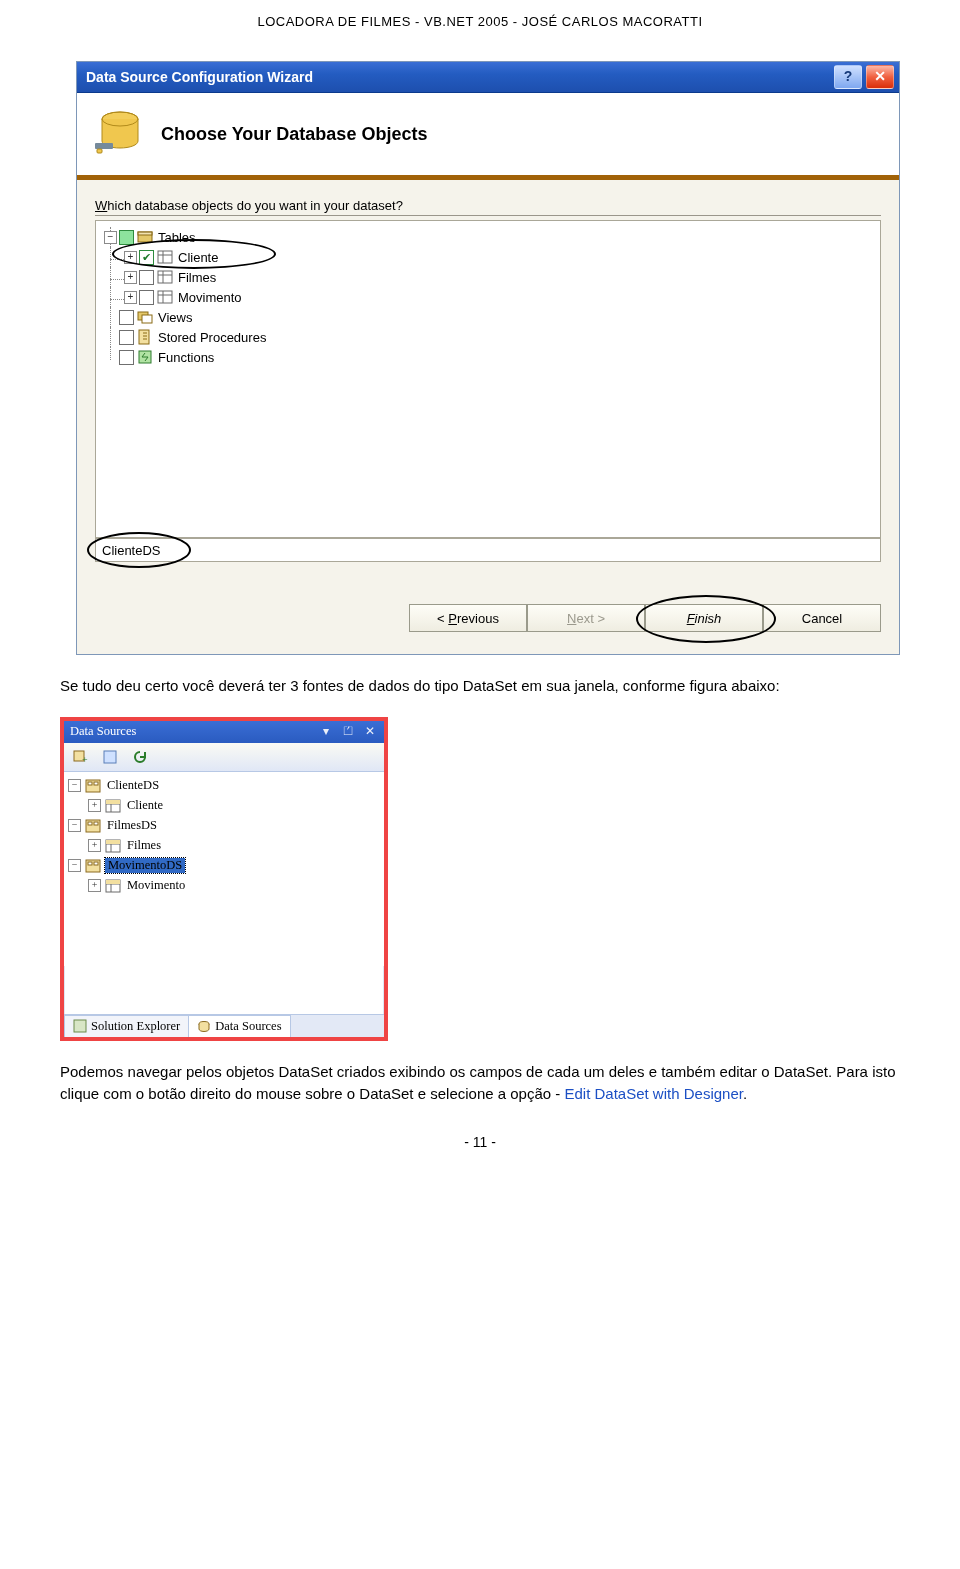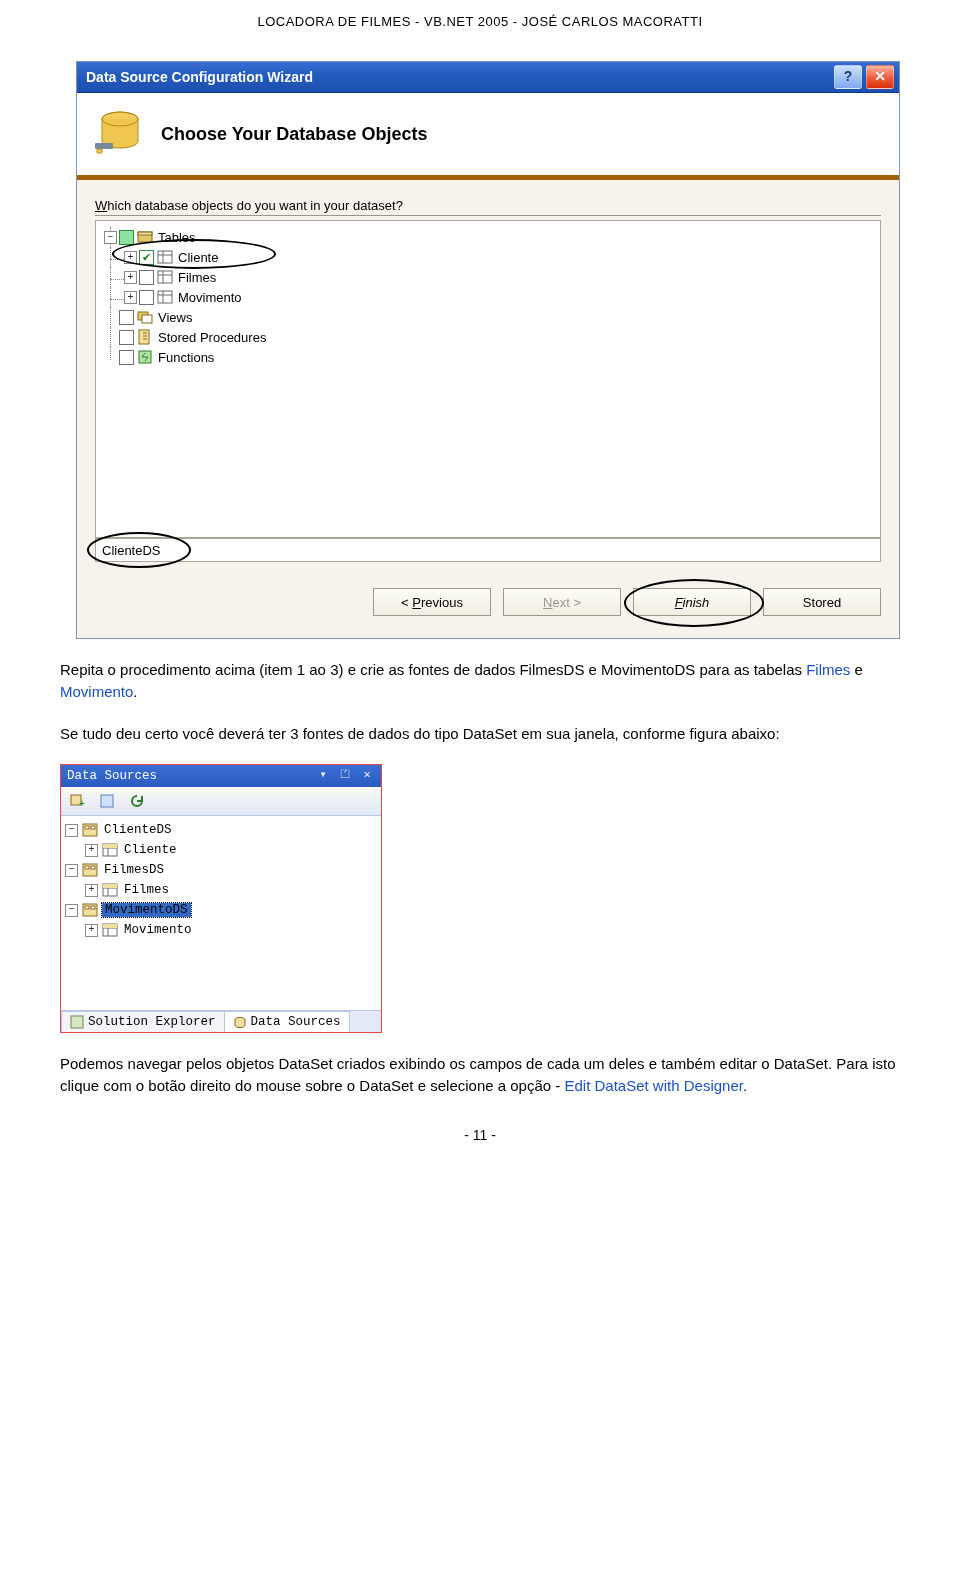--- a/index.html
+++ b/index.html
@@ -171,23 +171,22 @@
     border:1px solid #aaa798;
     padding:3px 6px;
     font-size:13px;
     font-family:Tahoma,sans-serif;
     height:24px;
     box-sizing:border-box;
     background:#fff;
   }
   .wizard-buttons{
     display:flex;
-    gap:12px;
     justify-content:flex-end;
-    padding-top:26px;
+    padding-top:42px;
   }
   .btn{
     width:118px; height:28px;
     border:1px solid #9a9a8b;
     background:linear-gradient(#fefdf7,#efede1);
     font-size:13px;
     font-family:Tahoma,sans-serif;
     cursor:pointer;
     position:relative;
   }
@@ -196,22 +195,22 @@
   .body-text{
     font-size:15px;
     line-height:1.45;
     margin:20px 0;
   }
   .blue{ color:#1b4fc4; }
 
   
   .ds-panel{
     width:320px;
-    border:1px solid #ef4444;
-    font-family:Liberation Mono, monospace;
+    border:4px solid #ef4444;
+    font-family:Liberation Serif, serif;
     font-size:12.5px;
     box-shadow:0 0 0 1px #dee6f3 inset;
   }
   .ds-title{
     background:linear-gradient(#3a6ed5,#2a5bc0);
     color:#fff;
     padding:3px 6px;
     display:flex;
     align-items:center;
     gap:6px;
@@ -255,20 +254,21 @@
   .ds-tree .node-label.sel{
     background:#316ac5;
     color:#000000;
     padding:0 3px;
     outline:1px dotted #000;
   }
   .ds-tabs{
     display:flex;
     background:#e3e9f6;
     border-top:1px solid #b7c8e5;
+    margin-top:48px;
   }
   .ds-tab{
     padding:3px 8px;
     border:1px solid #b7c8e5;
     border-bottom:none;
     background:#f2f4fa;
     margin-right:-1px;
     display:flex; align-items:center; gap:4px;
     cursor:pointer;
   }
@@ -417,28 +417,25 @@
         <button class="btn">
           <span>&lt; </span><span class="u">P</span><span>revious</span>
         </button>
         <button class="btn" disabled="">
           <span></span><span class="u">N</span><span>ext &gt;</span>
         </button>
         <button class="btn" style="position:relative;font-style:italic;">
           <span class="circle-ann" style="top:-10px;left:-10px;width:136px;height:44px;"></span>
           <span></span><span class="u">F</span><span>inish</span>
         </button>
-        <button class="btn">Stored</button>
+        <button class="btn">Cancel</button>
       </div>
     </div>
   </div>
 
-  <p class="body-text">
-    <span>Repita o procedimento acima (item 1 ao 3) e crie as fontes de dados FilmesDS e MovimentoDS para as tabelas </span><span class="blue">Filmes</span><span> e </span><span class="blue">Movimento</span><span>.</span>
-  </p>
   <p class="body-text">Se tudo deu certo você deverá ter 3 fontes de dados do tipo DataSet em sua janela, conforme figura abaixo:</p>
 
   <div class="ds-panel">
     <div class="ds-title">
       <span class="ds-title-text">Data Sources</span>
       <span class="ds-pin">▾</span>
       <span class="ds-pin">⏍</span>
       <span class="ds-x">✕</span>
     </div>
     <div class="ds-toolbar">

